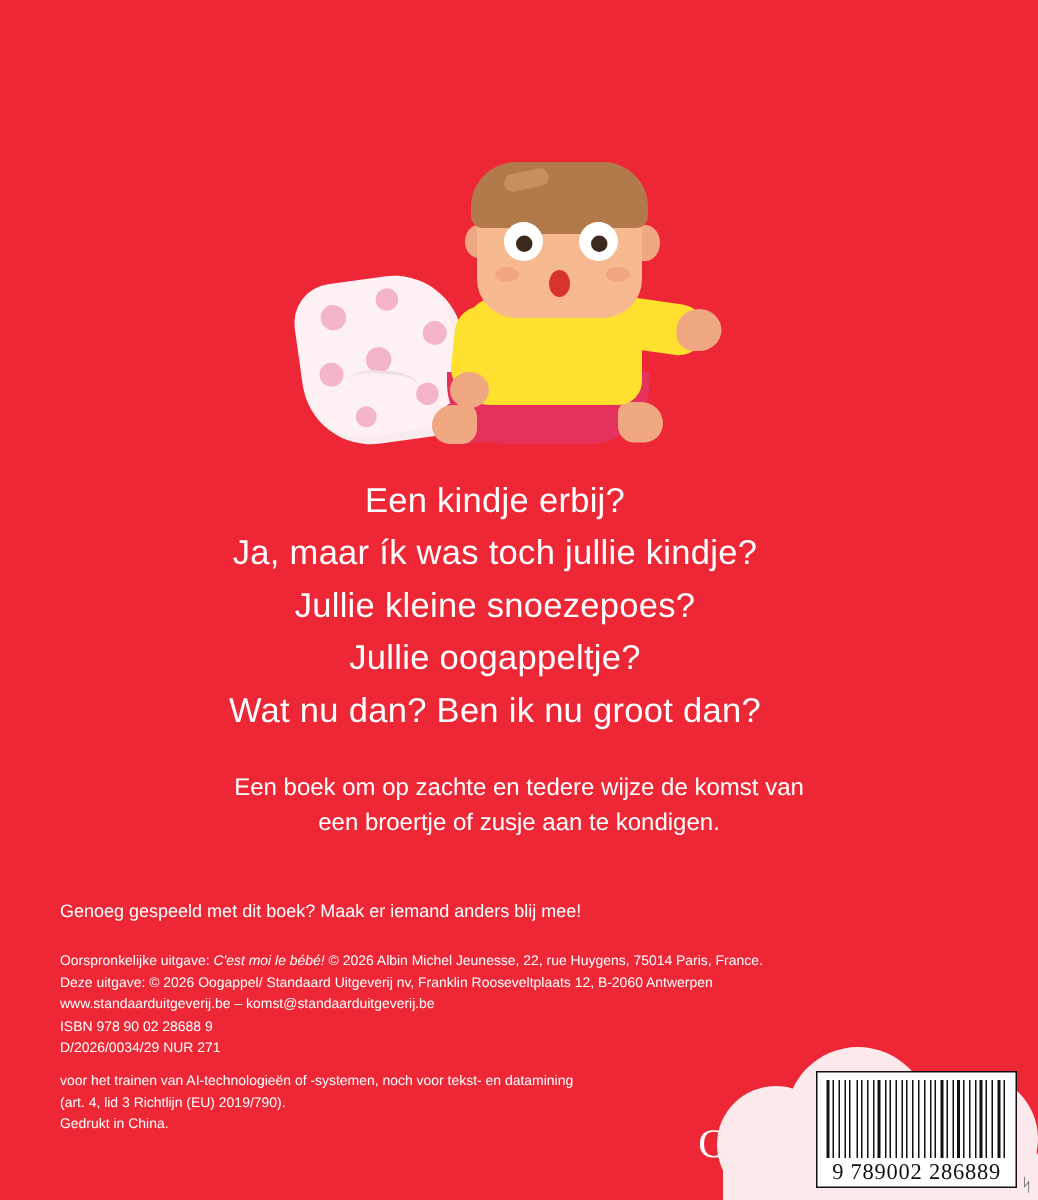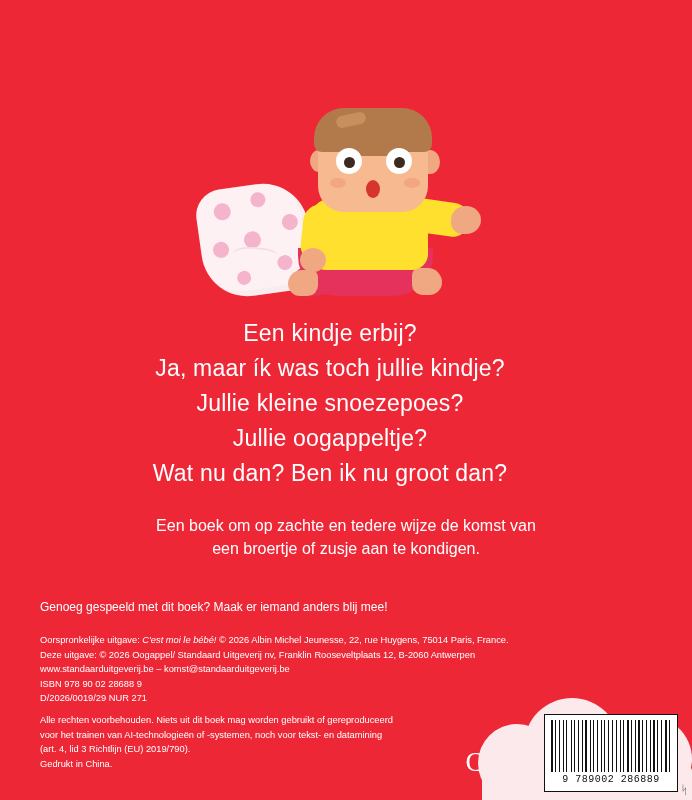--- a/index.html
+++ b/index.html
@@ -331,22 +331,22 @@
     display: flex;
     align-items: stretch;
     gap: 1px;
   }
   .barcode .bars i {
     display: block;
     background: #111;
   }
   .barcode .num {
     text-align: center;
-    font-family: Liberation Mono, monospace;
-    font-size: 10px;
+    font-family: Liberation Serif, serif;
+    font-size: 15px;
     letter-spacing: 0.5px;
     color: #111;
     margin-top: 2px;
   }
 
   .ce-mark {
     position: absolute;
     right: 190px;
     bottom: 22px;
     color: #ffffff;
@@ -421,23 +421,22 @@
     <div class="line">een broertje of zusje aan te kondigen.</div>
   </div>
 
   <div class="cta">Genoeg gespeeld met dit boek? Maak er iemand anders blij mee!</div>
 
   <div class="colophon">
     <div><span>Oorspronkelijke uitgave: </span><span class="italic">C'est moi le bébé!</span><span> © 2026 Albin Michel Jeunesse, 22, rue Huygens, 75014 Paris, France.</span></div>
     <div>Deze uitgave: © 2026 Oogappel/ Standaard Uitgeverij nv, Franklin Rooseveltplaats 12, B-2060 Antwerpen</div>
     <div>www.standaarduitgeverij.be – komst@standaarduitgeverij.be</div>
     <div>ISBN 978 90 02 28688 9</div>
-    <div>D/2026/0019/29    NUR 271</div>
+    <div>D/2026/0034/29    NUR 271</div>
     <div class="gap"></div>
-    <div>Alle rechten voorbehouden. Niets uit dit boek mag worden gebruikt of gereproduceerd</div>
     <div>voor het trainen van AI-technologieën of -systemen, noch voor tekst- en datamining</div>
     <div>(art. 4, lid 3 Richtlijn (EU) 2019/790).</div>
     <div>Gedrukt in China.</div>
   </div>
 
   <div class="ce-mark">CE</div>
 
   <div class="cloud">
     <span class="blob b1"></span>
     <span class="blob b2"></span>

